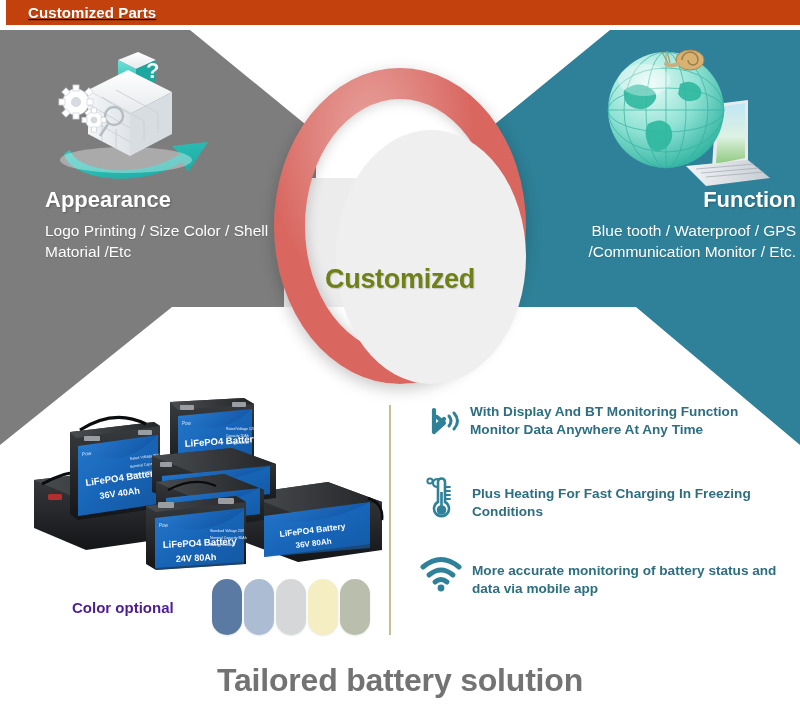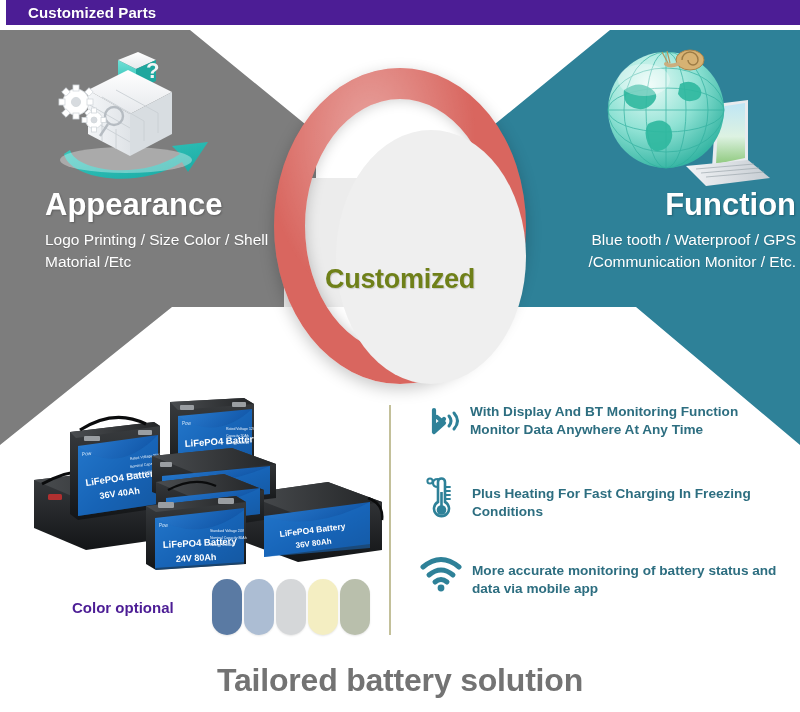--- a/index.html
+++ b/index.html
@@ -143,21 +143,21 @@
   #function-block {
     position: absolute;
     left: 556px;
     top: 188px;
     width: 240px;
     z-index: 20;
     text-align: right;
   }
   .panel-heading {
     color: #ffffff;
-    font-size: 31px;
+    font-size: 22px;
     font-weight: bold;
     line-height: 1.08;
     text-shadow: 1px 1px 2px rgba(0,0,0,0.25);
     margin: 0 0 8px 0;
   }
   .panel-body {
     color: #ffffff;
     font-size: 15.5px;
     line-height: 1.36;
     margin: 0;
@@ -274,21 +274,21 @@
     color: #6f8019;
     font-size: 32px;
     font-weight: bold;
     letter-spacing: -0.2px;
     z-index: 30;
   }
 </style>
 </head>
 <body>
 
-<div id="header-banner" style="background: #4c1d95;">
+<div id="header-banner" style="background: #c2410c; text-decoration: underline;">
   <span class="title">Customized Parts</span>
 </div>
 
 <div class="panel" id="left-panel" style="background: rgb(125, 125, 125);"></div>
 <div class="panel" id="right-panel" style="background: rgb(46, 129, 152);"></div>
 <div id="center-band"></div>
 
 <div id="appearance-illustration">
   <svg width="210" height="145" viewBox="0 0 210 145">
     <defs>

